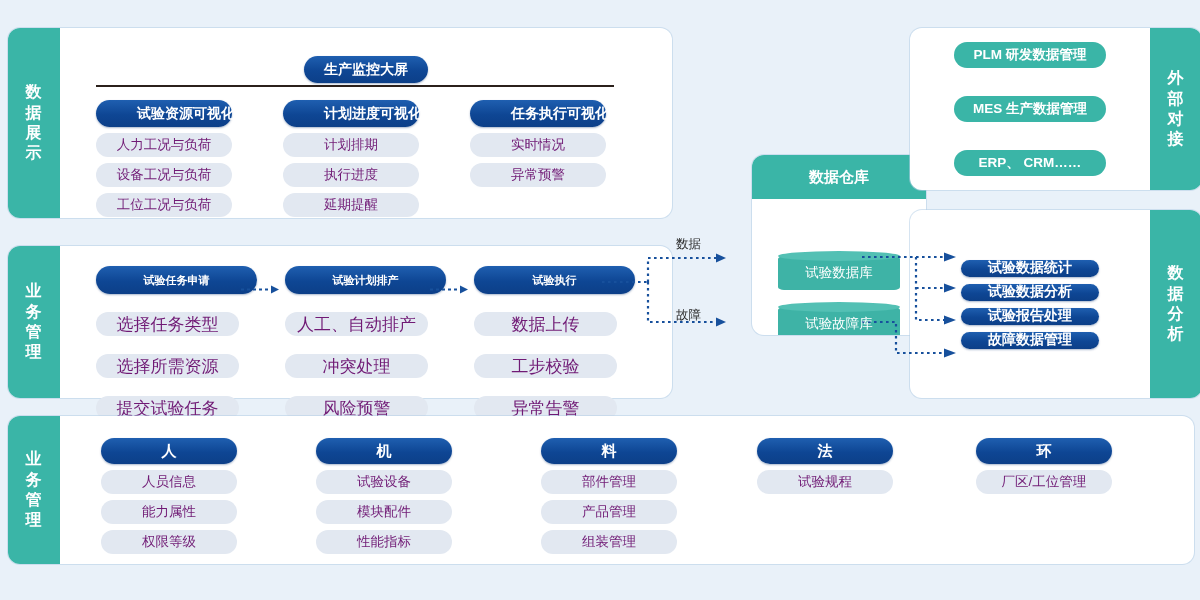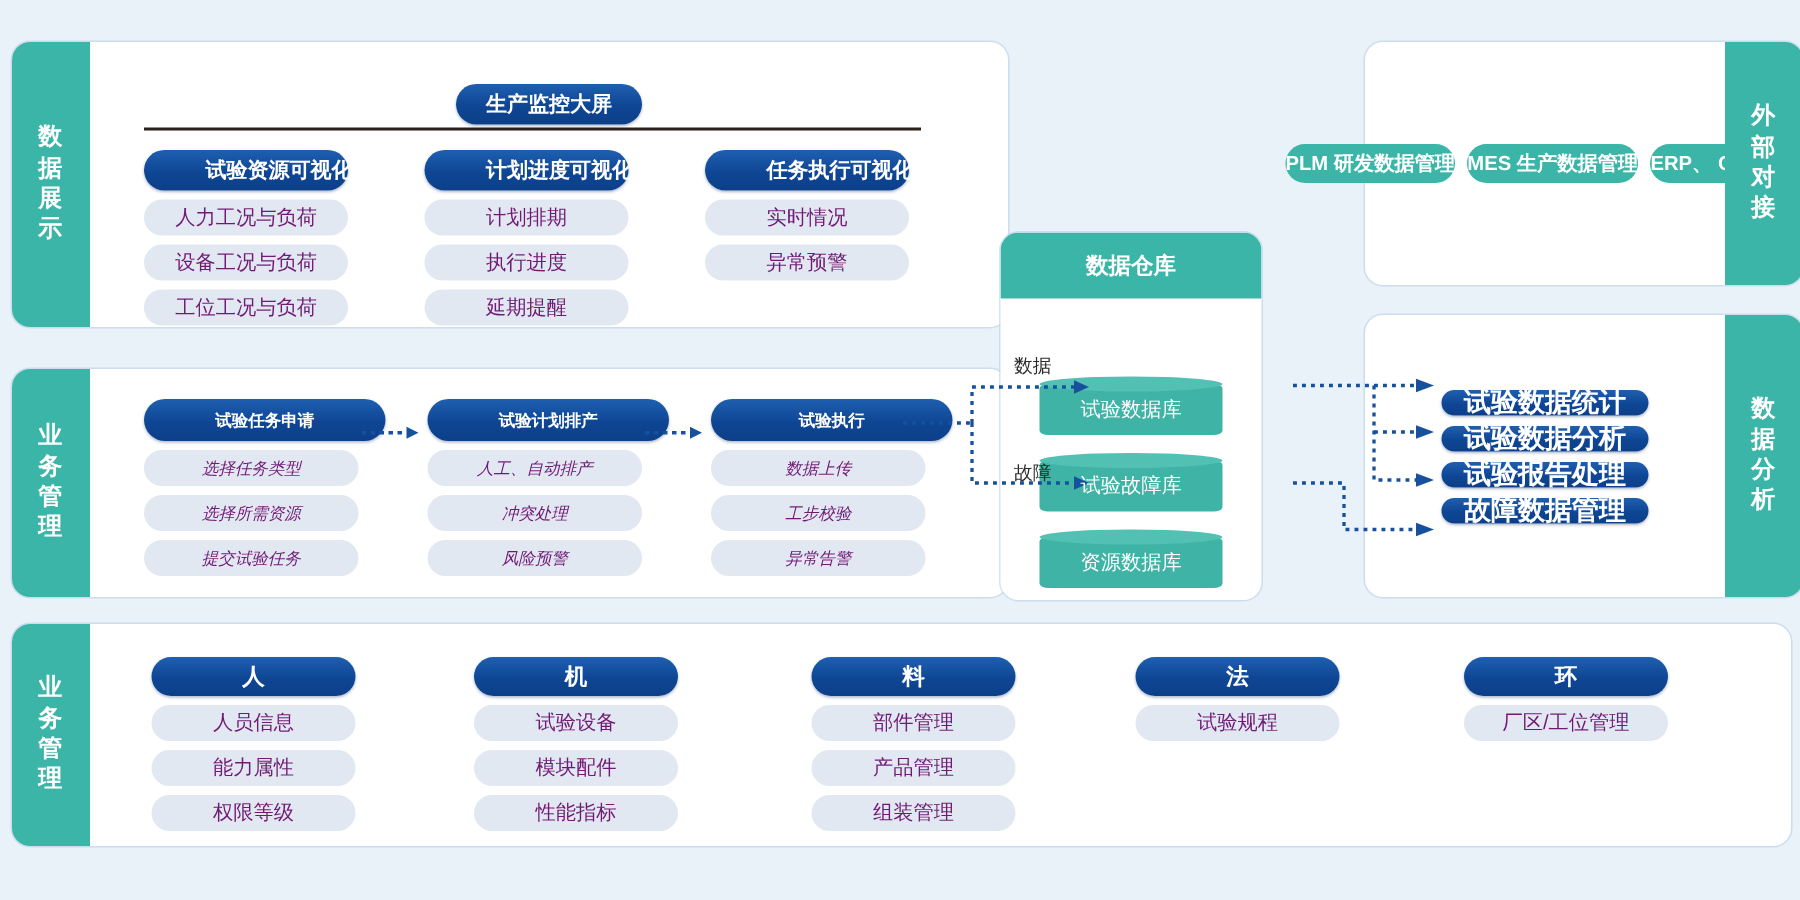--- a/index.html
+++ b/index.html
@@ -79,25 +79,25 @@
   }
   .col { position: absolute; width: 136px; }
   .col .hdr { width: 136px; height: 27px; font-size: 14px; padding-left: 44px; }
   .col .item { width: 136px; height: 24px; font-size: 13.5px; margin-top: 6px; }
 
   
   #p-biz1 { left: 8px; top: 246px; width: 664px; height: 152px; }
   #p-biz1 .inner { position: absolute; left: 52px; right: 0; top: 0; bottom: 0; }
   .fcol { position: absolute; top: 20px; width: 143px; }
   .fcol .hdr  { width: 161px; height: 28px; font-size: 11px; justify-content: center; }
-  .fcol .item { width: 143px; height: 24px; font-size: 11px; margin-top: 6px; font-style: italic; }
+  .fcol .item { width: 143px; height: 24px; font-size: 17px; margin-top: 18px; }
   .flowarrow { position: absolute; top: 34px; width: 40px; height: 9px; }
 
   
-  #p-wh { left: 667px; top: 155px; width: 174px; height: 245px;
+  #p-wh { left: 752px; top: 155px; width: 174px; height: 180px;
           border-radius: 12px; overflow: hidden; }
   #p-wh .wh-head {
     height: 44px; background: #3ab5a7; color:#fff; font-weight:bold;
     font-size: 15px; display:flex; align-items:center; justify-content:center;
   }
   .db {
     position: relative; width: 122px; height: 34px; margin: 0 auto;
     background: #3eb3a6; border-radius: 6px/3px;
     color:#fff; font-size:13.5px;
     display:flex; align-items:center; justify-content:center;
@@ -108,21 +108,21 @@
   }
   .db .lbl { position: relative; z-index: 2; }
 
   
   #p-ext { left: 910px; top: 28px; width: 292px; height: 162px; }
   #p-ext .inner { position:absolute; left:0; right:52px; top:0; bottom:0; }
   #p-ext .pill-teal { width: 152px; height: 26px; font-size: 13.5px; }
 
   #p-ana { left: 910px; top: 210px; width: 292px; height: 188px; }
   #p-ana .inner { position:absolute; left:0; right:52px; top:0; bottom:0; }
-  #p-ana .pill-blue { width: 138px; height: 17px; font-size: 18px; }
+  #p-ana .pill-blue { width: 138px; height: 17px; font-size: 14px; }
 
   
   #p-biz2 { left: 8px; top: 416px; width: 1186px; height: 148px; }
   #p-biz2 .inner { position:absolute; left:52px; right:0; top:0; bottom:0; }
   .mcol { position: absolute; top: 22px; width: 136px; }
   .mcol .hdr  { width: 136px; height: 26px; font-size: 15px; }
   .mcol .item { width: 136px; height: 24px; font-size: 13.5px; margin-top: 6px; }
 
   
   .conn-label {
@@ -268,21 +268,21 @@
       <div class="db" style="margin-top:17px">
           <span class="lbl">试验故障库</span>
         </div>
       <div class="db" style="margin-top:17px">
           <span class="lbl">资源数据库</span>
         </div>
     </div>
   </div>
 
   <div class="panel" id="p-ext">
-    <div class="inner" style="display:flex;flex-direction:row;align-items:center;justify-content:center;gap:8px">
+    <div class="inner" style="display:flex;flex-direction:column;align-items:center;justify-content:center;gap:28px">
       <div class="pill-teal">
           <span>PLM 研发数据管理</span>
         </div>
       <div class="pill-teal">
           <span>MES 生产数据管理</span>
         </div>
       <div class="pill-teal">
           <span>ERP、 CRM……</span>
         </div>
     </div>

